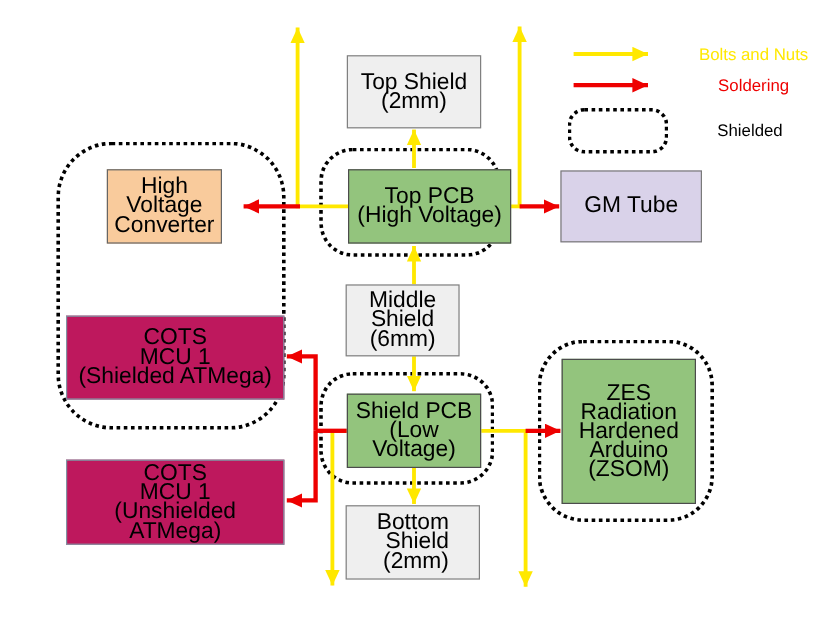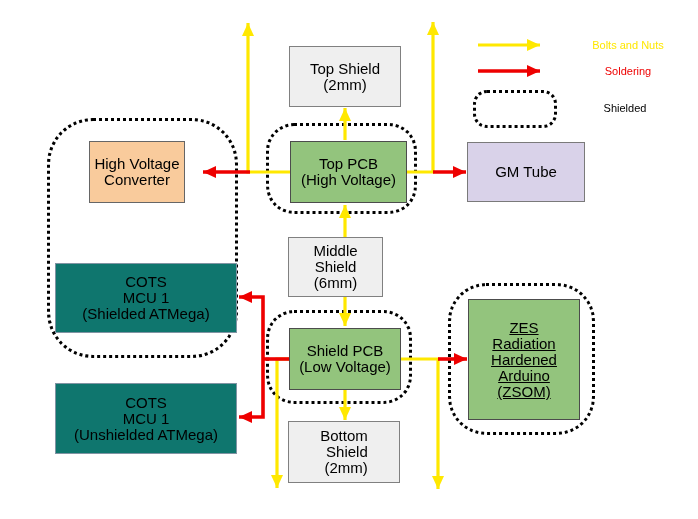--- a/index.html
+++ b/index.html
@@ -2,52 +2,52 @@
 <html><head>
 <meta charset="utf-8">
 <style>
   html,body{margin:0;padding:0;background:#ffffff;}
   #canvas{
     position:relative;width:698px;height:519px;background:#ffffff;overflow:hidden;
     font-family:"Liberation Sans", sans-serif;color:#000;
   }
   .box{
     position:absolute;display:flex;align-items:center;justify-content:center;
-    text-align:center;font-size:15px;line-height:16px;white-space:pre-line;
+    text-align:center;font-size:19px;line-height:16px;white-space:pre-line;
     box-sizing:border-box;background:#eee;border:1.5px solid #666;
   }
   .shield{background:#efefef;border-color:#808080;}
   .green{background:#93c47d;border-color:#4c4c4c;}
   .orange{background:#f9cb9c;border-color:#666666;}
   .lavender{background:#d9d2e9;border-color:#7a7a7a;}
-  .blue{background:#0f766e;border-color:#8094a3;}
+  .blue{background:#be185d;border-color:#8094a3;}
 
   .dotted{
     position:absolute;box-sizing:border-box;border:3px dotted #000;background:transparent;
   }
   #dot-left   {left:47px;  top:118px; width:191px; height:240px; border-radius:46px;}
   #dot-toppcb {left:266px; top:123px; width:151px; height:91px;  border-radius:28px;}
   #dot-botpcb {left:266px; top:310px; width:146px; height:94px;  border-radius:28px;}
   #dot-zes    {left:448px; top:283px; width:147px; height:152px; border-radius:38px;}
   #dot-legend {left:473px; top:90px;  width:84px;  height:38px;  border-radius:14px;}
 
   #b-top-shield   {left:289px; top:46px;  width:112px; height:61px;}
-  #b-top-pcb      {left:290px; top:141px; width:117px; height:62px;}
+  #b-top-pcb      {left:290px; top:141px; width:136px; height:62px;}
   #b-gm-tube      {left:467px; top:142px; width:118px; height:60px;}
   #b-hv-converter {left:89px;  top:141px; width:96px; height:62px;}
   #b-middle-shield{left:288px; top:237px; width:95px; height:60px;}
   #b-mcu-shielded {left:55px;  top:263px; width:182px; height:70px;}
   #b-mcu-unshield {left:55px;  top:383px; width:182px; height:71px;}
   #b-bottom-pcb   {left:289px; top:328px; width:112px; height:62px;}
-  #b-zes          {left:468px; top:299px; width:112px; height:121px;text-decoration:underline;}
+  #b-zes          {left:468px; top:299px; width:112px; height:121px;}
   #b-bottom-shield{left:288px; top:421px; width:112px; height:62px;text-align:right;}
 
   #arrow-layer{position:absolute;left:0;top:0;width:698px;height:519px;}
 
-  .legend-label{position:absolute;font-size:11px;line-height:15px;text-align:center;width:130px;}
+  .legend-label{position:absolute;font-size:14px;line-height:15px;text-align:center;width:130px;}
   #lg-bolts    {left:563px; top:38px;  color:#ffe800;}
   #lg-soldering{left:563px; top:64px;  color:#ee0000;}
   #lg-shielded {left:560px; top:101px; color:#000000;}
 </style>
 </head>
 <body>
 
 <div id="canvas">
 
   <div class="dotted" id="dot-left"></div>

